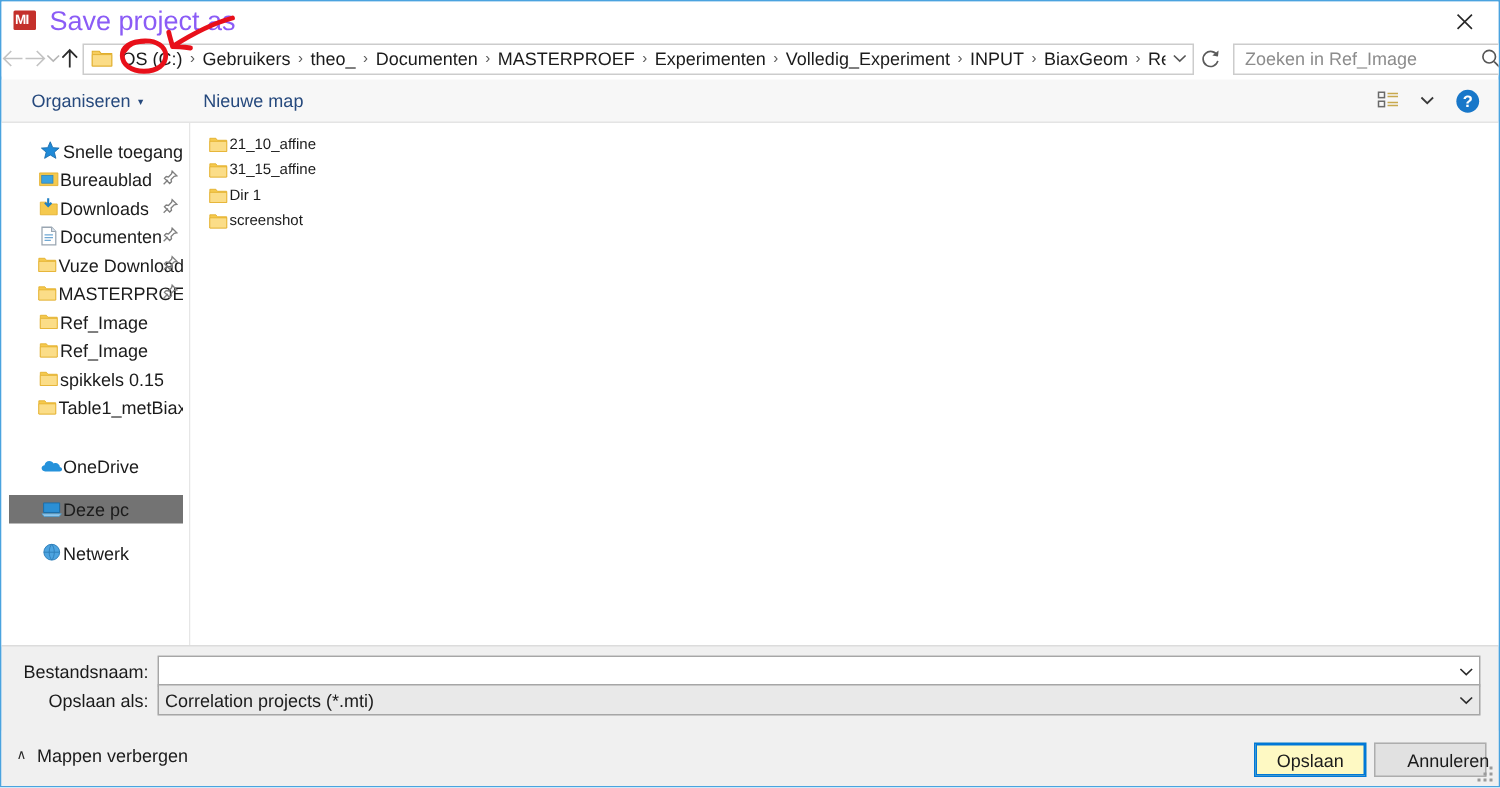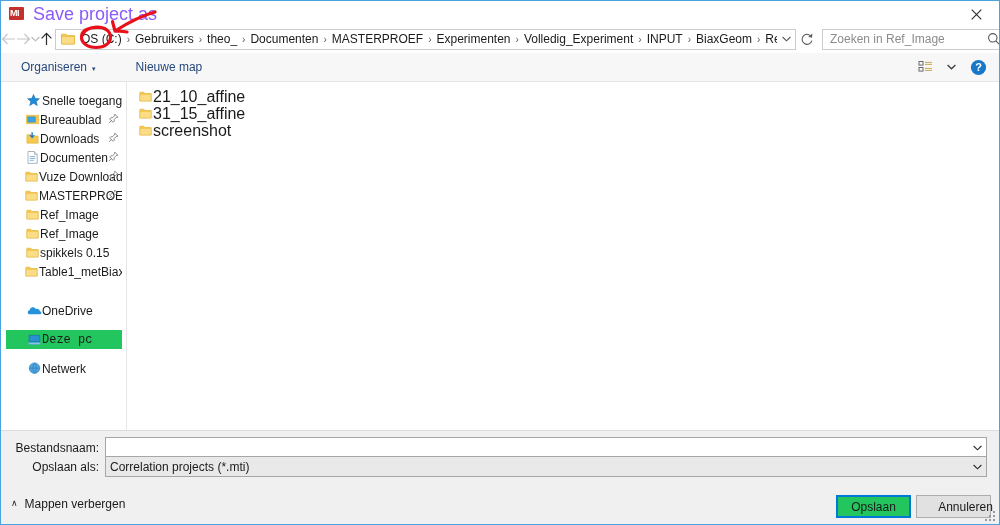--- a/index.html
+++ b/index.html
@@ -256,21 +256,21 @@
     align-items: center;
     font-size: 12px;
     color: #1b1b1b;
     position: relative;
     white-space: nowrap;
     margin: 0 4px 0 5px;
     padding-left: 0;
   }
   .side-row.indent { padding-left: 18px; }
   .side-row.root { padding-left: 20px; }
-  .side-row.selected { background: #22c55e; font-family: Liberation Mono, monospace; }
+  .side-row.selected { background: #737373; }
   .side-label { overflow: hidden; text-overflow: clip; }
   .side-pin {
     position: absolute;
     right: 2px;
     top: 3px;
     width: 12px; height: 12px;
   }
   .side-gap { height: 10px; }
 
   .filelist {
@@ -279,21 +279,21 @@
     background: #ffffff;
     padding-top: 6px;
     box-sizing: border-box;
     position: relative;
   }
   .file-row {
     height: 17px;
     display: flex;
     align-items: center;
     padding-left: 10px;
-    font-size: 16px;
+    font-size: 10px;
     color: #1b1b1b;
   }
 
   
   .bottom {
     position: absolute;
     left: 0; top: 429px;
     width: 998px;
     height: 94px;
     background: #f0f0f0;
@@ -401,21 +401,21 @@
     font-family: "Liberation Sans", sans-serif;
     font-size: 12px;
     color: #1b1b1b;
     display: flex;
     align-items: center;
     justify-content: center;
     box-sizing: border-box;
   }
   .btn.primary {
     left: 835px;
-    background: #22c55e;
+    background: #fef9c3;
     border: 1px solid #0078d7;
     outline: 1px solid #0078d7;
     outline-offset: -2px;
   }
   .btn.secondary { left: 915px; padding-left: 24px; }
 
   .grip {
     position: absolute;
     right: 3px;
     bottom: 2px;
@@ -712,20 +712,29 @@
           <span>21_10_affine</span>
         </div>
         <div class="file-row">
           <span style="display: inline-flex; align-items: center; justify-content: center; width: 16px; height: 16px;">
             <svg width="15" height="15" viewBox="0 0 16 16">
               <path d="M2 3.4 L6.3 3.4 L7.4 4.8 L14 4.8 L14 12.8 L2 12.8 Z" fill="#f5c94e" stroke="#e3ae29" stroke-width="0.6"></path>
               <path d="M2 5.6 L14 5.6 L14 12.8 L2 12.8 Z" fill="#fbdd88" stroke="#e3ae29" stroke-width="0.5"></path>
             </svg>
           </span>
           <span>31_15_affine</span>
+        </div>
+        <div class="file-row">
+          <span style="display: inline-flex; align-items: center; justify-content: center; width: 16px; height: 16px;">
+            <svg width="15" height="15" viewBox="0 0 16 16">
+              <path d="M2 3.4 L6.3 3.4 L7.4 4.8 L14 4.8 L14 12.8 L2 12.8 Z" fill="#f5c94e" stroke="#e3ae29" stroke-width="0.6"></path>
+              <path d="M2 5.6 L14 5.6 L14 12.8 L2 12.8 Z" fill="#fbdd88" stroke="#e3ae29" stroke-width="0.5"></path>
+            </svg>
+          </span>
+          <span>Dir 1</span>
         </div>
         <div class="file-row">
           <span style="display: inline-flex; align-items: center; justify-content: center; width: 16px; height: 16px;">
             <svg width="15" height="15" viewBox="0 0 16 16">
               <path d="M2 3.4 L6.3 3.4 L7.4 4.8 L14 4.8 L14 12.8 L2 12.8 Z" fill="#f5c94e" stroke="#e3ae29" stroke-width="0.6"></path>
               <path d="M2 5.6 L14 5.6 L14 12.8 L2 12.8 Z" fill="#fbdd88" stroke="#e3ae29" stroke-width="0.5"></path>
             </svg>
           </span>
           <span>screenshot</span>
         </div>

